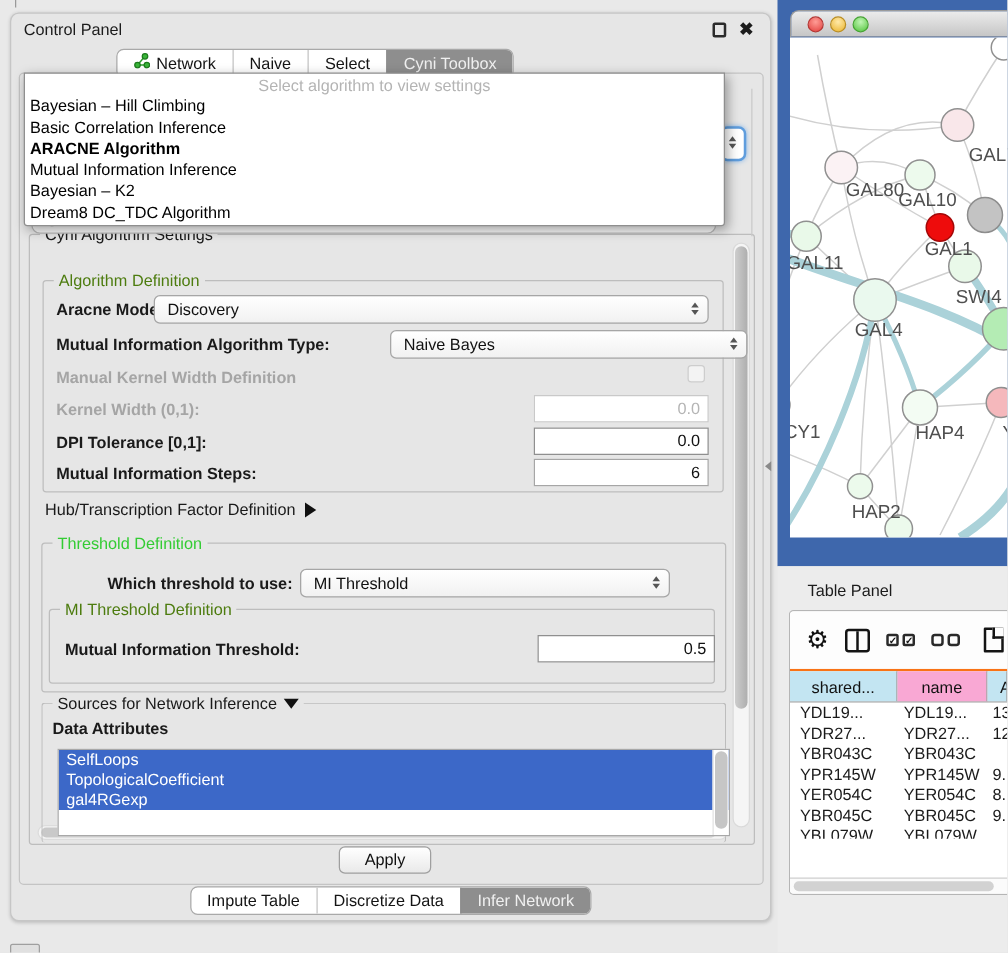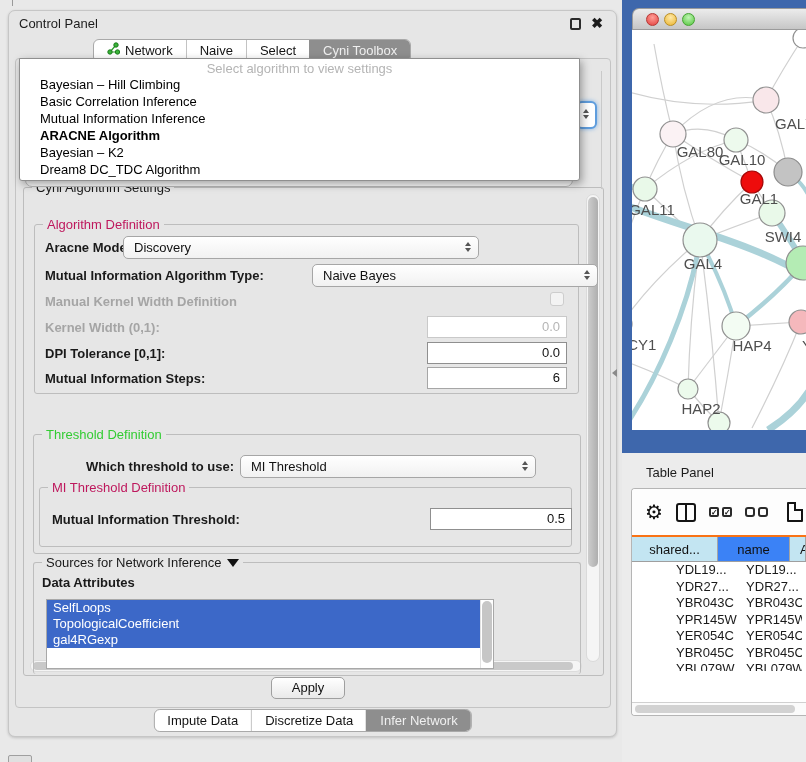--- a/index.html
+++ b/index.html
@@ -28,27 +28,27 @@
   .frag-vline{position:absolute;left:592px;top:60px;height:118px;border-left:1px solid #c9c9c9;z-index:4;}
   .combo-frag{position:absolute;left:567px;top:90px;width:21px;height:28px;background:#fff;border:2px solid #5f9ddd;
       border-radius:6px;box-shadow:0 0 4px #7fb3e8;z-index:6;padding:6px 0 0 5px;}
   .ghost-combo{position:absolute;left:16px;top:150px;width:548px;height:26px;border:1px solid #b9b9b9;border-radius:7px;
       background:#f8f8f8;z-index:5;color:#c4c4c4;line-height:24px;padding-left:12px;}
 
   
   .popup{position:absolute;left:10px;top:47px;width:561px;height:123px;background:#fff;border:1px solid #8f8f8f;
       border-radius:0 0 3px 3px;box-shadow:2px 3px 9px rgba(0,0,0,.35);z-index:30;}
   .popup-ph{height:17px;text-align:center;color:#b4b4b4;padding-top:2px;}
-  .popup-item{padding-left:20px;line-height:17px;white-space:nowrap;color:#000;}
+  .popup-item{padding-left:4px;line-height:17px;white-space:nowrap;color:#000;}
   .popup-item.bold{font-weight:bold;}
 
   
   .group{position:absolute;border:1px solid #bdbdbd;border-radius:3px;}
   .gtitle{position:absolute;top:-8px;left:8px;background:#e6e6e6;padding:0 4px;font-size:13px;white-space:nowrap;}
-  .gtitle.blue{color:#be185d;}
+  .gtitle.blue{color:#4d7c0f;}
   .gtitle.green{color:#33cc33;}
   .settings{left:14px;top:176px;width:581px;height:489px;z-index:2;background:#e6e6e6;}
   .lbl{position:absolute;font-weight:bold;color:#1a1a1a;white-space:nowrap;}
   .lbl.disabled{color:#a5a5a5;}
   .combo{position:absolute;height:23px;background:linear-gradient(#ffffff,#f1f1f1);border:1px solid #a6a6a6;border-radius:5px;
       line-height:21px;padding-left:10px;color:#111;}
   .arrows{position:absolute;right:7px;top:5px;}
   .arr-up{width:0;height:0;border-left:3.5px solid transparent;border-right:3.5px solid transparent;border-bottom:4.5px solid #555;margin-bottom:2px;}
   .arr-dn{width:0;height:0;border-left:3.5px solid transparent;border-right:3.5px solid transparent;border-top:4.5px solid #555;}
   .field{position:absolute;height:22px;background:#fff;border:1px solid #8f8f8f;line-height:20px;text-align:right;padding-right:6px;color:#111;}
@@ -58,21 +58,21 @@
   .tri-right{display:inline-block;width:0;height:0;border-top:6px solid transparent;border-bottom:6px solid transparent;
       border-left:9px solid #111;margin-left:8px;vertical-align:-2px;}
   .tri-down{display:inline-block;width:0;height:0;border-left:6px solid transparent;border-right:6px solid transparent;
       border-top:8px solid #111;margin-left:5px;vertical-align:0px;}
 
   .vscroll{position:absolute;right:3px;top:6px;width:14px;height:468px;background:#f5f5f5;border:1px solid #dadada;border-radius:7px;}
   .vscroll .thumb{position:absolute;left:1px;right:1px;top:2px;height:370px;background:linear-gradient(90deg,#cdcdcd,#aeaeae);border-radius:6px;}
   .hscroll{position:absolute;left:6px;bottom:3px;width:552px;height:12px;background:#f5f5f5;border:1px solid #dcdcdc;border-radius:6px;}
   .hscroll .thumb{position:absolute;top:1px;bottom:1px;left:2px;width:540px;background:#c9c9c9;border-radius:5px;}
 
-  .attr-list{position:absolute;left:12px;top:36px;width:448px;height:70px;background:#fff;border:1px solid #a8a8a8;overflow:hidden;}
+  .attr-list{position:absolute;left:12px;top:36px;width:538px;height:70px;background:#fff;border:1px solid #a8a8a8;overflow:hidden;}
   .attr-item{line-height:16px;padding-left:6px;background:#3c68c8;color:#fff;white-space:nowrap;}
   .attr-scroll{position:absolute;right:0;top:0;bottom:0;width:13px;background:#fff;border-left:1px solid #e2e2e2;}
   .attr-scroll .thumb{position:absolute;left:1px;right:1px;top:1px;height:62px;background:#c6c6c6;border-radius:5px;}
 
   .apply-btn{position:absolute;left:262px;top:666px;width:74px;height:22px;background:linear-gradient(#ffffff,#e9e9e9);
       border:1px solid #9f9f9f;border-radius:5px;text-align:center;line-height:20px;color:#111;}
 
   
   .net-pane{position:absolute;left:622px;top:0;width:184px;height:453px;background:#3e67ac;}
   .net-window{position:absolute;left:10px;top:8px;width:174px;height:437px;}
@@ -94,23 +94,23 @@
   .icon-split{width:20px;height:19px;border:2px solid #141414;border-radius:3px;position:relative;}
   .icon-split::after{content:"";position:absolute;left:50%;top:0;bottom:0;width:2px;background:#141414;transform:translateX(-1px);}
   .cb-pair{display:flex;gap:3px;}
   .cb{width:10px;height:10px;border:2px solid #2a2a2a;border-radius:2px;font-size:8px;line-height:7px;text-align:center;color:#111;font-weight:bold;}
   .cb.empty{border-radius:3px;}
   .icon-doc{width:16px;height:20px;border:2px solid #141414;border-radius:1px;position:relative;margin-left:6px;}
   .icon-doc::after{content:"";position:absolute;right:-2px;top:-2px;width:7px;height:7px;background:#fdfdfd;border-left:2px solid #141414;border-bottom:2px solid #141414;}
   .tb-header{display:flex;height:27px;border-top:2px solid #f97316;border-bottom:1px solid #9f9f9f;}
   .tb-h{line-height:25px;text-align:center;border-right:1px solid #a5a5a5;color:#111;overflow:hidden;white-space:nowrap;}
   .tb-h.c1{width:86px;background:#c3e5f2;}
-  .tb-h.c2{width:72px;background:#3b82f6;}
+  .tb-h.c2{width:72px;background:#f9a8d4;}
   .tb-h.c3{flex:1;background:#c3e5f2;text-align:left;padding-left:10px;}
-  .tb-rows{height:109px;overflow:hidden;margin-left:36px;}
+  .tb-rows{height:109px;overflow:hidden;}
   .tb-row{display:flex;height:16.5px;line-height:16.5px;white-space:nowrap;}
   .tb-c1{width:86px;padding-left:8px;overflow:hidden;}
   .tb-c2{width:72px;padding-left:5px;overflow:hidden;}
   .tb-c3{flex:1;padding-left:4px;overflow:hidden;}
   .tb-hscroll{position:absolute;left:0;right:0;bottom:0;height:13px;background:#fbfbfb;border-top:1px solid #d0d0d0;}
   .tb-hscroll .thumb{position:absolute;left:3px;top:2px;bottom:2px;width:160px;background:#d2d2d2;border-radius:5px;}
 
   .split-arrow{position:absolute;left:612px;top:369px;width:0;height:0;border-top:4px solid transparent;border-bottom:4px solid transparent;border-right:5px solid #8a8a8a;}
   .mini-box{position:absolute;left:8px;top:755px;width:24px;height:12px;background:#e0e0e0;border:1px solid #9f9f9f;border-radius:2px;}
 </style>
@@ -154,42 +154,42 @@
     <div class="seg selected">
         <span>Cyni Toolbox</span>
       </div>
   </div>
 
   <div class="popup">
     <div class="popup-ph">Select algorithm to view settings</div>
     <div id="popup-items">
         <div class="popup-item">Bayesian – Hill Climbing</div>
         <div class="popup-item">Basic Correlation Inference</div>
+        <div class="popup-item bold">ARACNE Algorithm</div>
         <div class="popup-item">Mutual Information Inference</div>
-        <div class="popup-item bold">ARACNE Algorithm</div>
         <div class="popup-item">Bayesian – K2</div>
         <div class="popup-item">Dream8 DC_TDC Algorithm</div>
       </div>
   </div>
 
   <div class="group settings">
     <div class="gtitle">Cyni Algorithm Settings</div>
 
     <div class="vscroll">
         <div class="thumb"></div>
       </div>
     <div class="hscroll">
         <div class="thumb"></div>
       </div>
 
     <div class="group" style="left:10px;top:36px;width:545px;height:170px;">
       <div class="gtitle blue">Algorithm Definition</div>
 
       <div class="lbl" style="left:10px;top:15px;">Aracne Mode:</div>
-      <div class="combo" style="left:88px;top:11px;width:356px;">
+      <div class="combo" style="left:88px;top:11px;width:444px;">
         <span>Discovery</span>
         <span class="arrows">
             <div class="arr-up"></div>
             <div class="arr-dn"></div>
           </span>
       </div>
 
       <div class="lbl" style="left:10px;top:43px;">Mutual Information Algorithm Type:</div>
       <div class="combo" style="left:246px;top:39px;width:286px;margin-left:31px;">
         <span>Naive Bayes</span>
@@ -205,20 +205,23 @@
       <div class="lbl disabled" style="left:10px;top:95px;">Kernel Width (0,1):</div>
       <div class="field disabled" style="left:392px;top:91px;width:140px;">0.0</div>
 
       <div class="lbl" style="left:10px;top:121px;">DPI Tolerance [0,1]:</div>
       <div class="field" style="left:392px;top:117px;width:140px;">0.0</div>
 
       <div class="lbl" style="left:10px;top:146px;">Mutual Information Steps:</div>
       <div class="field" style="left:392px;top:142px;width:140px;border-color:#a6a6a6;">6</div>
     </div>
 
+    <div class="hub-row">
+      <span>Hub/Transcription Factor Definition</span><span class="tri-right"></span>
+    </div>
 
     <div class="group" style="left:9px;top:246px;width:548px;height:120px;">
       <div class="gtitle green">Threshold Definition</div>
 
       <div class="lbl" style="left:52px;top:24px;">Which threshold to use:</div>
       <div class="combo" style="left:206px;top:20px;width:296px;">
         <span>MI Threshold</span>
         <span class="arrows">
             <div class="arr-up"></div>
             <div class="arr-dn"></div>
@@ -247,21 +250,21 @@
             <div class="thumb"></div>
           </div>
       </div>
     </div>
   </div>
 
   <div class="apply-btn">Apply</div>
 
   <div class="seg-bar bottom-tabs">
     <div class="seg">
-        <span>Impute Data</span>
+        <span>Impute Table</span>
       </div>
     <div class="seg">
         <span>Discretize Data</span>
       </div>
     <div class="seg selected">
         <span>Infer Network</span>
       </div>
   </div>
 </div>
 

